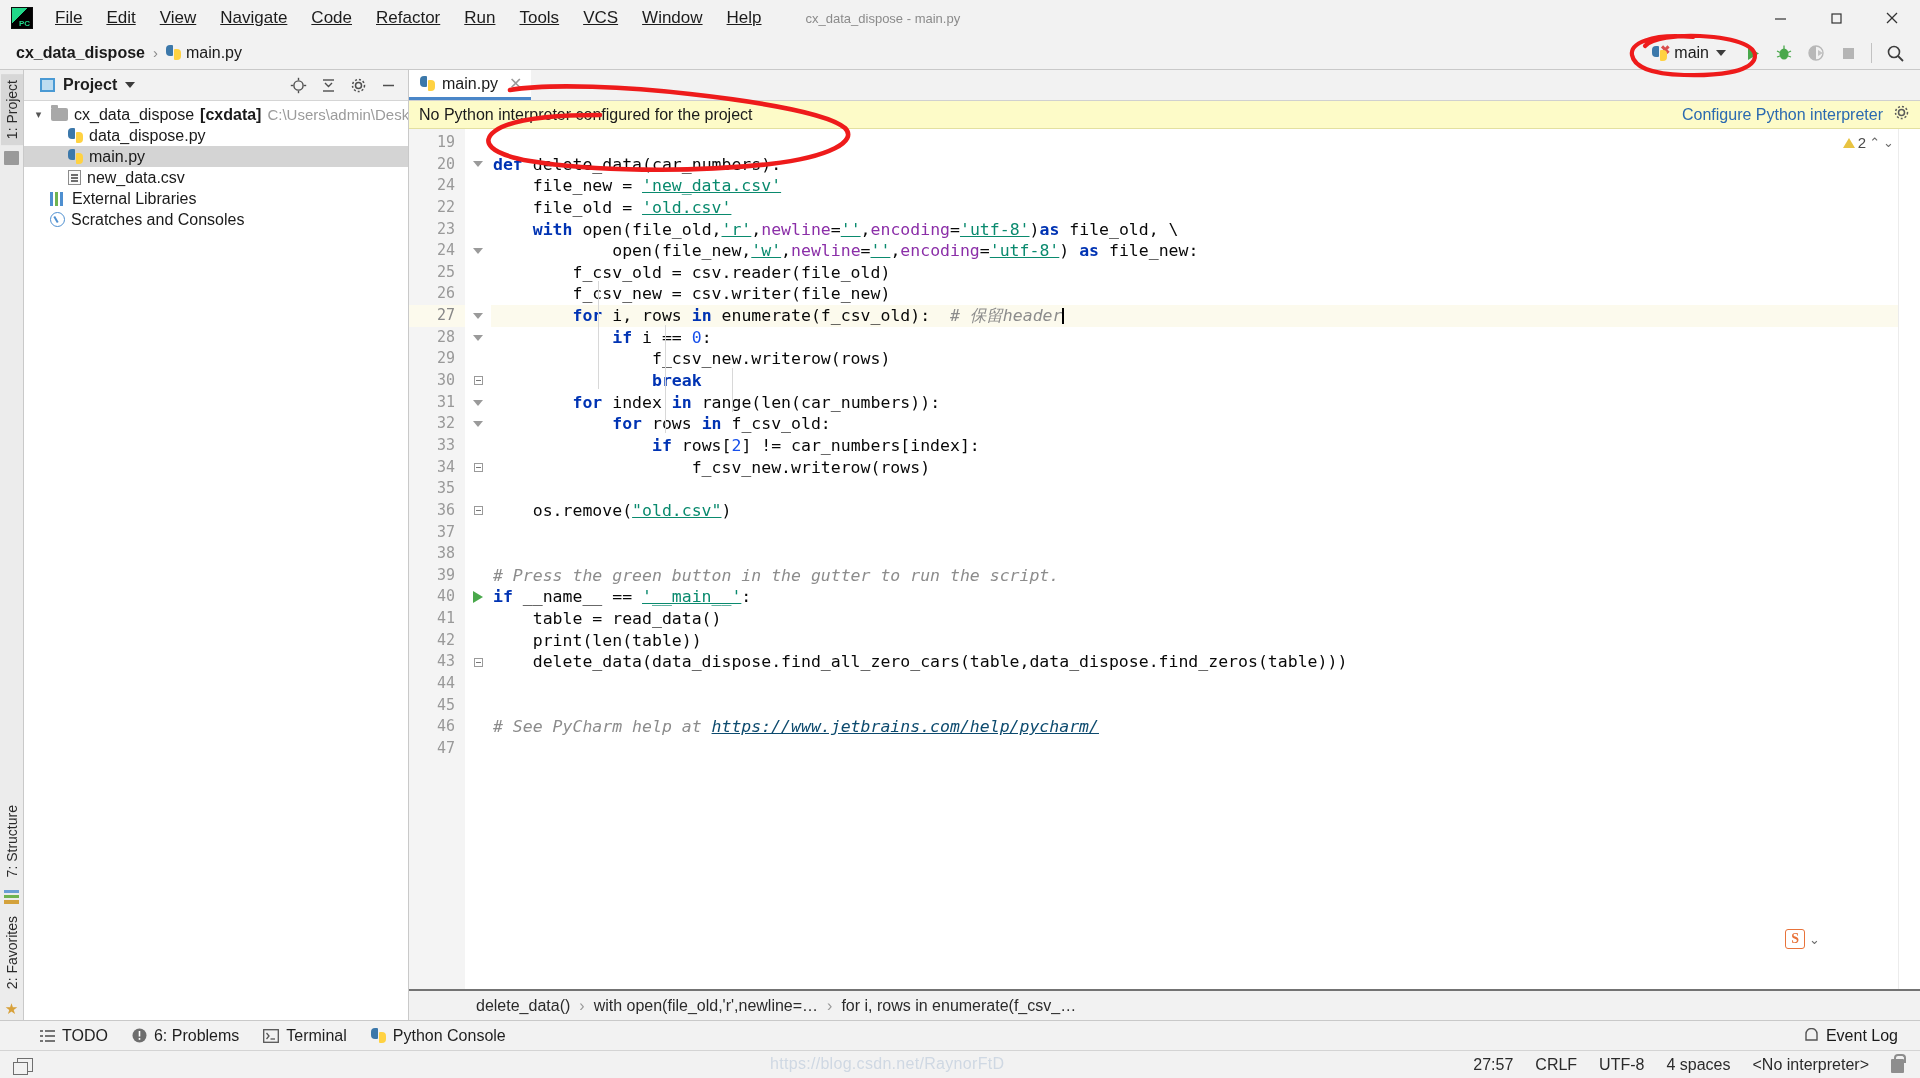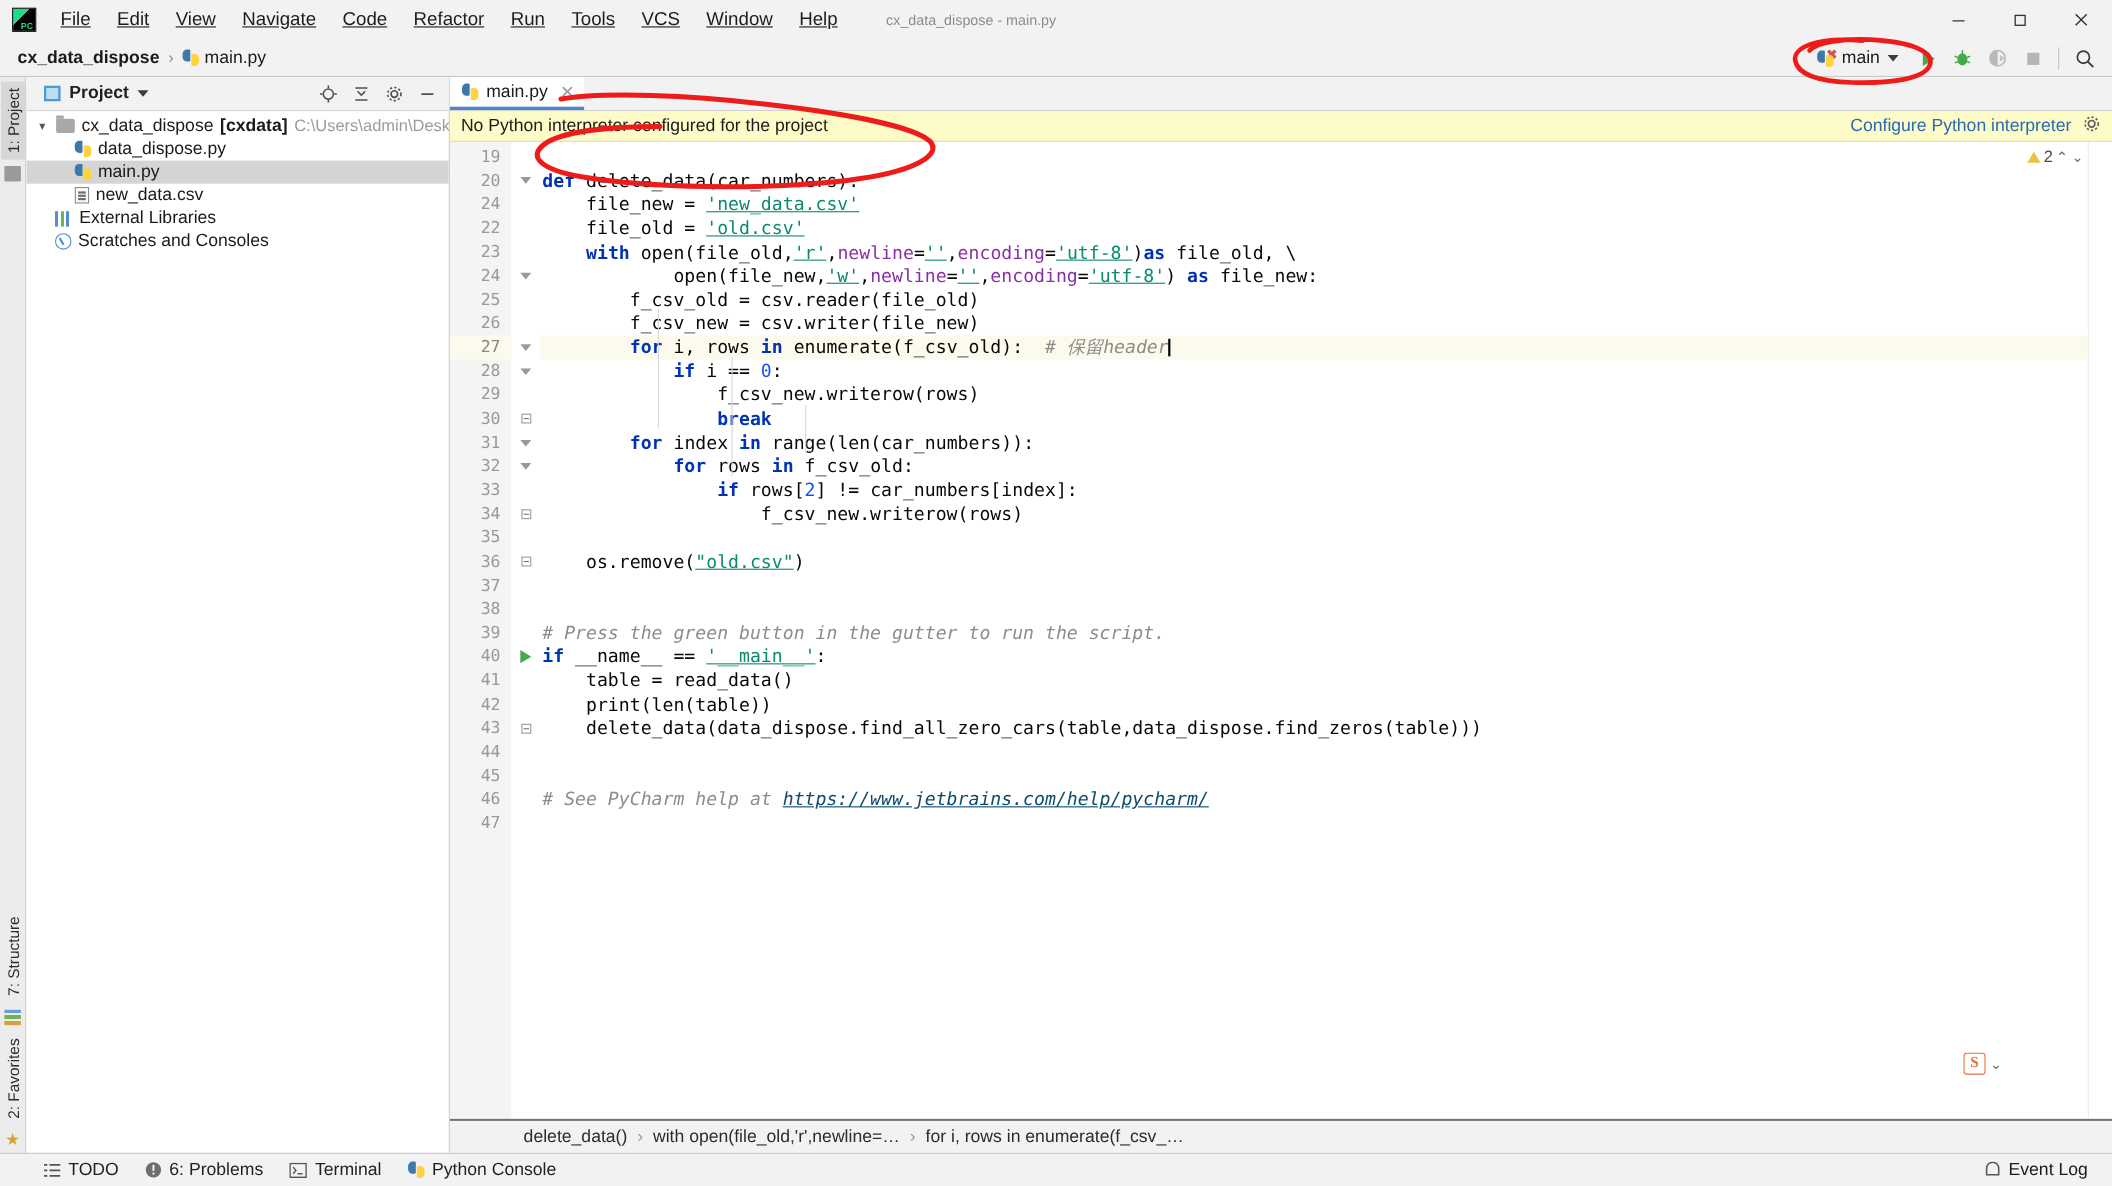--- a/index.html
+++ b/index.html
@@ -672,20 +672,34 @@
     <div class="tw-right">
       <div class="evlog">
         <svg width="15" height="15" viewBox="0 0 15 15">
             <path d="M2 12 L2 6 A5.5 5.5 0 0 1 13 6 L13 12 Z" fill="none" stroke="#555" stroke-width="1.4"></path>
           </svg>
         <span>Event Log</span>
       </div>
     </div>
   </div>
 
+  <div class="statusbar">
+    <div class="sb-left">
+      <div class="win-ico"></div>
+    </div>
+    <div class="watermark">https://blog.csdn.net/RaynorFtD</div>
+    <div class="sb-right">
+      <span>27:57</span>
+      <span>CRLF</span>
+      <span>UTF-8</span>
+      <span>4 spaces</span>
+      <span>&lt;No interpreter&gt;</span>
+      <span class="lock-ico"></span>
+    </div>
+  </div>
 
   <svg class="annot" viewBox="0 0 1920 1078" width="1920" height="1078">
 
     <path d="M1693 37 C1650 33, 1630 44, 1632 55 C1634 67, 1652 74, 1684 75
              C1718 76, 1748 72, 1754 60 C1760 47, 1738 38, 1700 36
              C1676 35, 1652 38, 1645 46" fill="none" stroke="#ee1b1b" stroke-width="4.2" stroke-linecap="round"></path>
 
     <path d="M520 95 C560 88, 640 92, 700 99 C780 108, 840 120, 855 133
              C868 146, 840 162, 780 169 C700 178, 600 176, 540 166
              C500 159, 490 147, 505 136 C520 125, 560 120, 610 120" fill="none" stroke="#ee1b1b" stroke-width="4.6" stroke-linecap="round" transform="translate(-10,-5)"></path>

